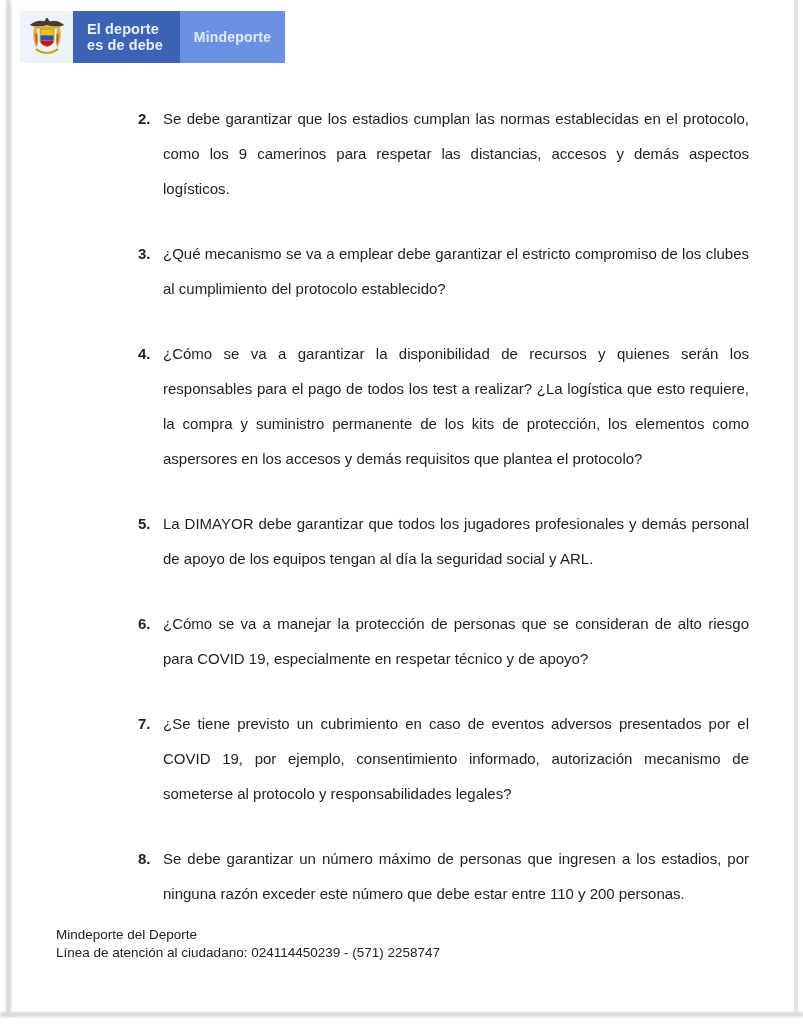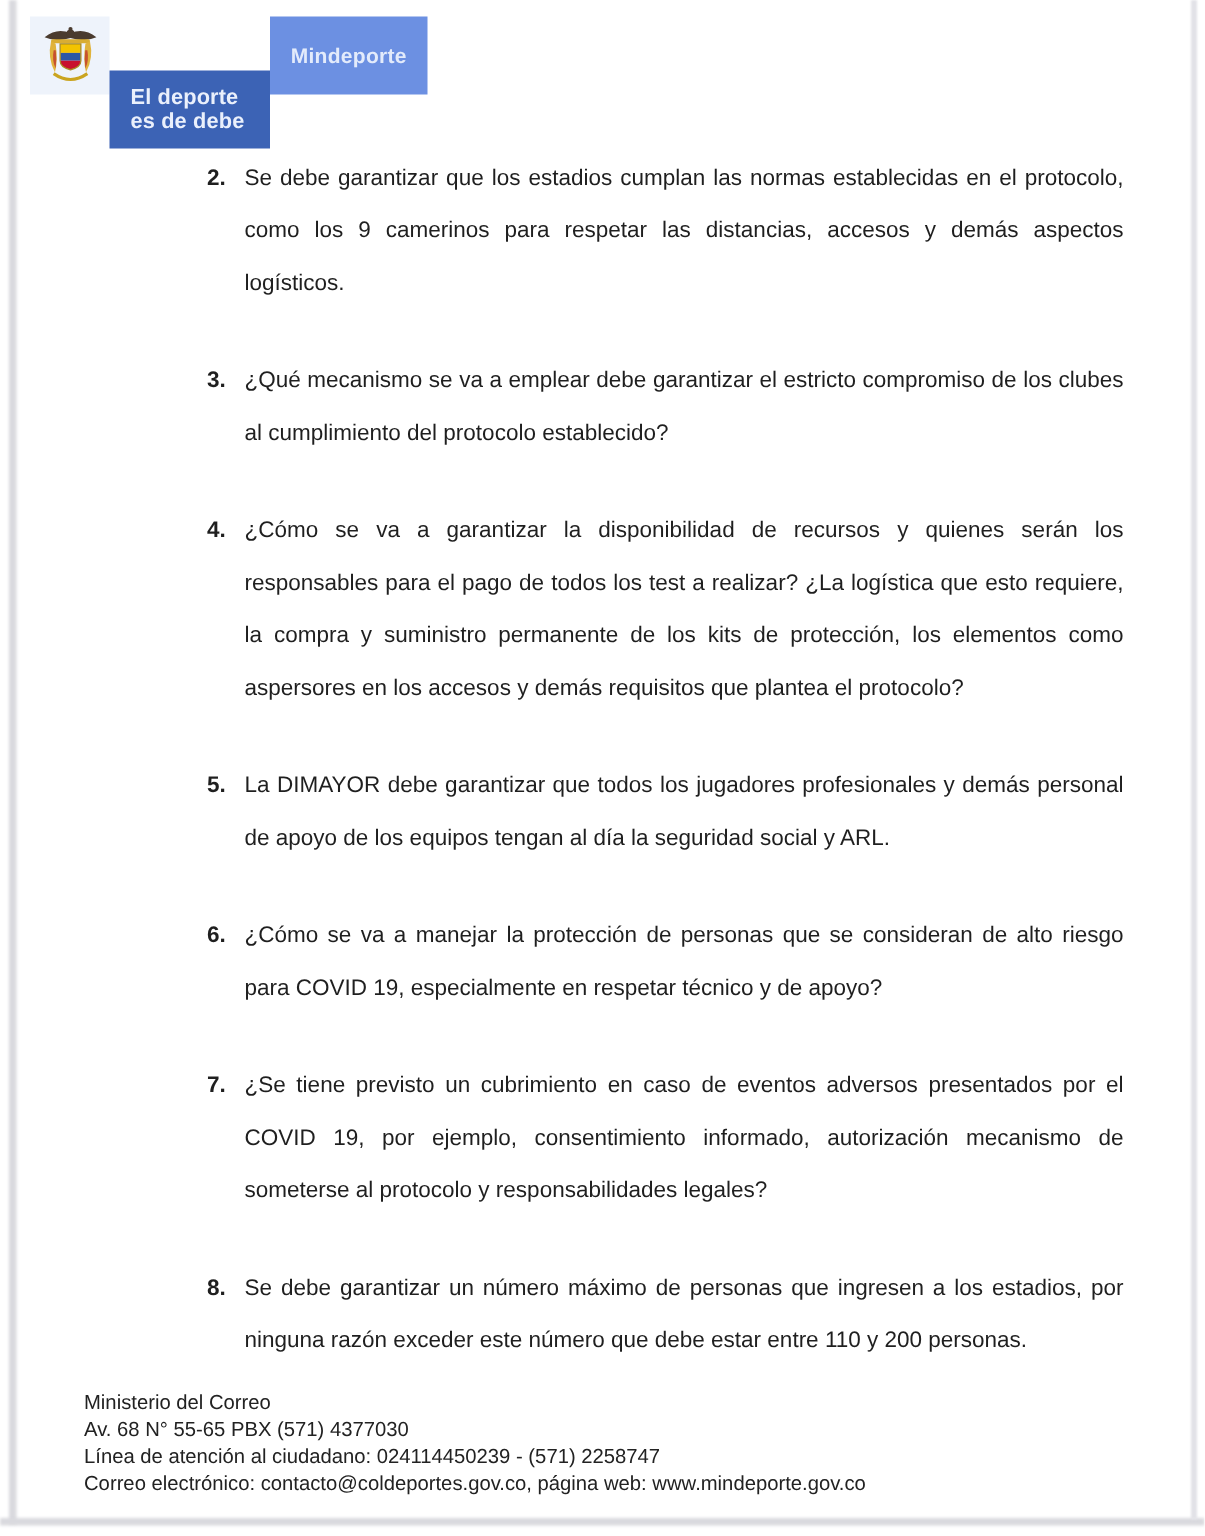--- a/index.html
+++ b/index.html
@@ -25,21 +25,20 @@
     display: flex; align-items: center; justify-content: center;
   }
   .tagline-box {
     width: 107px; height: 52px;
     background: #3c63b5;
     color: #eaf0fc;
     display: flex; flex-direction: column; justify-content: center;
     padding-left: 14px;
     font-weight: bold; font-size: 14.5px; line-height: 16.5px;
     letter-spacing: 0.1px;
-    margin-top: 36px;
   }
   .brand-box {
     width: 105px; height: 52px;
     background: #6c90e2;
     color: #e3ebfb;
     display: flex; align-items: center; justify-content: center;
     font-weight: bold; font-size: 14px; letter-spacing: 0.2px;
   }
 
   
@@ -150,23 +149,21 @@
       <span class="num">7.</span>
       <p class="txt">¿Se tiene previsto un cubrimiento en caso de eventos adversos presentados por el COVID 19, por ejemplo, consentimiento informado, autorización mecanismo de someterse al protocolo y responsabilidades legales?</p>
     </div>
     <div class="item">
       <span class="num">8.</span>
       <p class="txt">Se debe garantizar un número máximo de personas que ingresen a los estadios, por ninguna razón exceder este número que debe estar entre 110 y 200 personas.</p>
     </div>
   </main>
 
   <footer class="footer">
-    <div>Ministerio del Correo</div>
-    <div>Av. 68 N° 55-65 PBX (571) 4377030</div>
+    <div>Mindeporte del Deporte</div>
     <div>Línea de atención al ciudadano: 024114450239 - (571) 2258747</div>
-    <div>Correo electrónico: contacto@coldeportes.gov.co, página web: www.mindeporte.gov.co</div>
   </footer>
 
   <div class="crease crease-left"></div>
   <div class="crease crease-bottom"></div>
   <div class="crease crease-right"></div>
 
 </div>
 
 </body></html>

